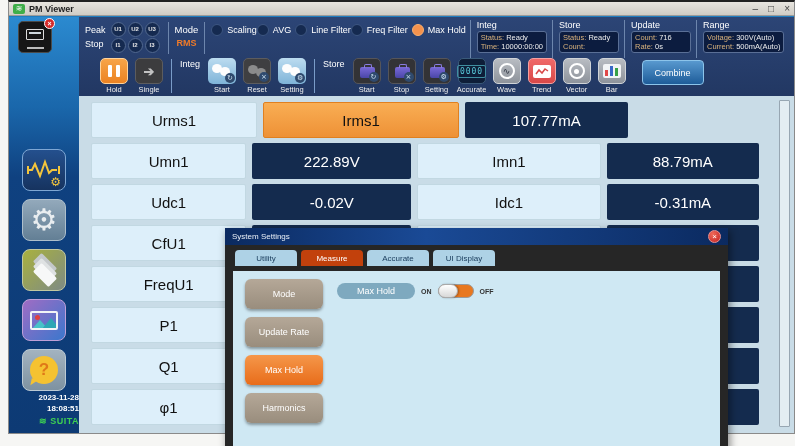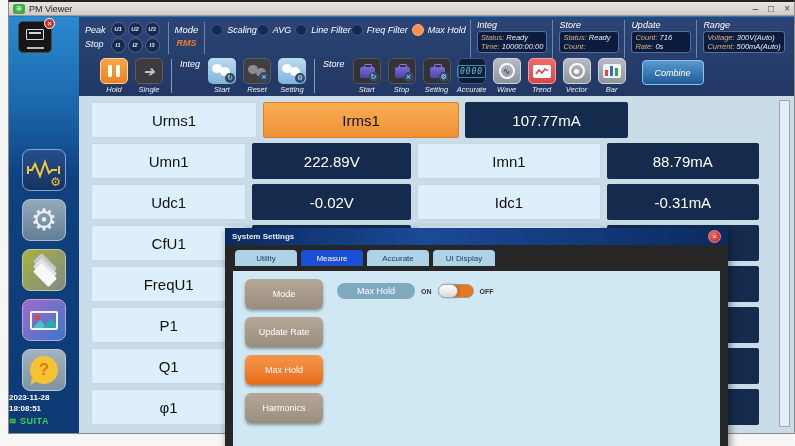--- a/index.html
+++ b/index.html
@@ -8,21 +8,21 @@
          font-family:"Liberation Sans", sans-serif; }
 
   
   .app-window { position:absolute; left:8px; top:0; width:787px; height:434px;
     border:1px solid #8a8a8a; border-top:2px solid #222; background:#1f7dc0; }
   .titlebar { position:absolute; left:0; top:0; right:0; height:14px;
     background:linear-gradient(#e8e5df,#cfccc5); border-bottom:1px solid #9a9a9a;
     display:flex; align-items:center; padding:0 4px; }
   .tb-logo { width:12px; height:10px; background:#3fae49; border-radius:2px;
     color:#fff; font-size:8px; line-height:10px; text-align:center; margin-right:4px; }
-  .tb-title { font-size:9px; font-weight:normal; color:#222; }
+  .tb-title { font-size:9px; font-weight:bold; color:#222; }
   .win-btns { margin-left:auto; display:flex; gap:10px; font-size:10px; color:#444; line-height:12px; }
   .win-btns span { cursor:default; }
 
   .app-body { position:absolute; left:0; top:15px; right:0; bottom:0; }
 
   
   .leftcol { position:absolute; left:0; top:0; width:70px; bottom:0;
     background:linear-gradient(#2b8ad0 0px, #1a67ab 90px, #0f4180 160px, #0d3a74 100%); }
   .devicon { position:absolute; left:9px; top:4px; width:34px; height:32px;
     background:#161616; border:1px solid #4a4a4a; border-radius:5px; }
@@ -58,27 +58,27 @@
     border-right:8px solid transparent; border-bottom:9px solid #49c2c8; }
   .pic .m2 { position:absolute; left:10px; bottom:-1px; border-left:9px solid transparent;
     border-right:9px solid transparent; border-bottom:11px solid #2ea6b4; }
   .nav-help { background:linear-gradient(#a3b3c0,#7e92a1); border:1px solid #bccad4; }
   .bubble { position:relative; width:28px; height:28px; background:#f5c231; border-radius:50%;
     display:flex; align-items:center; justify-content:center;
     color:#e07818; font-size:17px; font-weight:bold; }
   .bubble::after { content:""; position:absolute; left:1px; bottom:-2px;
     border-left:7px solid #f5c231; border-bottom:7px solid transparent; transform:rotate(12deg); }
 
-  .sb-datetime { position:absolute; left:0; bottom:6px; width:70px; text-align:left;
+  .sb-datetime { position:absolute; left:0; bottom:6px; width:70px; text-align:right;
     color:#fff; font-size:8px; font-weight:bold; line-height:11px; }
   .sb-brand { color:#3dd052; font-size:9px; font-weight:bold; margin-top:2px; letter-spacing:.5px; }
 
   
   .toolbar { position:absolute; left:70px; top:0; right:0; height:96px;
-    background:linear-gradient(#2c4576,#20355f); border-bottom:2px solid #0d1b36; color:#fff;font-style:italic; }
+    background:linear-gradient(#2c4576,#20355f); border-bottom:2px solid #0d1b36; color:#fff; }
   .t1 { position:absolute; left:6px; top:2px; right:2px; height:38px;
     display:flex; align-items:flex-start; }
   .pk-lbl { font-size:9px; line-height:14px; margin-top:4px; }
   .pk-grid { display:grid; grid-template-columns:repeat(3,17px); grid-auto-rows:16px;
     margin:3px 0 0 5px; }
   .pk-ind { width:15px; height:15px; border-radius:50%; background:#152a50;
     border:1px solid #51688f; color:#e8e8e8; font-size:6px; line-height:13px;
     text-align:center; font-weight:bold; }
   .vline { width:1px; height:32px; background:#6d86ad; margin:3px 6px 0 6px; }
   .modeblk { margin-top:4px; text-align:center; }
@@ -157,29 +157,29 @@
   .lab.hl { background:linear-gradient(#f9b express 05c,#ee9136); }
   .lab.hl { background:linear-gradient(#f9ae54,#ee9136); border-color:#e08020; }
   .scrollbar { position:absolute; right:4px; top:4px; bottom:6px; width:11px;
     background:#e3edf2; border:1px solid #97a6b2; border-radius:1px; cursor:pointer; }
 
   
   .dialog { position:absolute; left:225px; top:228px; width:503px; height:300px;
     background:#262626; box-shadow:2px 3px 8px rgba(0,0,0,.45); z-index:10; }
   .dlg-title { height:17px; background:linear-gradient(90deg,#0b2a60,#1a4a96 40%,#0b2a60);
     display:flex; align-items:center; padding:0 7px; }
-  .dlg-title span { color:#e8eef6; font-size:8px;font-weight:bold; }
+  .dlg-title span { color:#e8eef6; font-size:8px; }
   .dlg-close { margin-left:auto; width:13px; height:13px; border-radius:50%;
     background:radial-gradient(circle at 35% 30%, #f06a5a, #c22020); border:1px solid #e89090;
     color:#fff; font-size:8px; line-height:11px; text-align:center; cursor:pointer; }
   .dlg-tabs { display:flex; gap:4px; padding:5px 0 0 10px; height:21px; }
   .tab { min-width:62px; padding:0 8px; height:16px; border-radius:4px 4px 0 0;
     background:#aed2e6; color:#173a5a; font-size:8px; display:flex; align-items:center;
     justify-content:center; cursor:pointer; }
-  .tab.sel { background:#1d4ed8; color:#fff; }
+  .tab.sel { background:#c2410c; color:#fff; }
   .dlg-content { position:absolute; left:8px; right:8px; top:43px; bottom:8px;
     background:var(--dialog_content); display:flex; padding:8px 0 0 12px; }
   .dlg-menu { display:flex; flex-direction:column; gap:8px; width:78px; }
   .mbtn { height:30px; border-radius:6px; background:linear-gradient(#b5a898,#998d7d);
     box-shadow:0 2px 3px rgba(0,0,0,.35); color:#fff; font-size:9px;
     display:flex; align-items:center; justify-content:center; cursor:pointer; }
   .mbtn.sel { background:linear-gradient(#f5974a,#e86c1a); }
   .dlg-main { flex:1; padding:4px 0 0 14px; }
   .setrow { display:flex; align-items:center; gap:6px; }
   .setpill { width:78px; height:16px; border-radius:8px; background:#7ea9bf;

